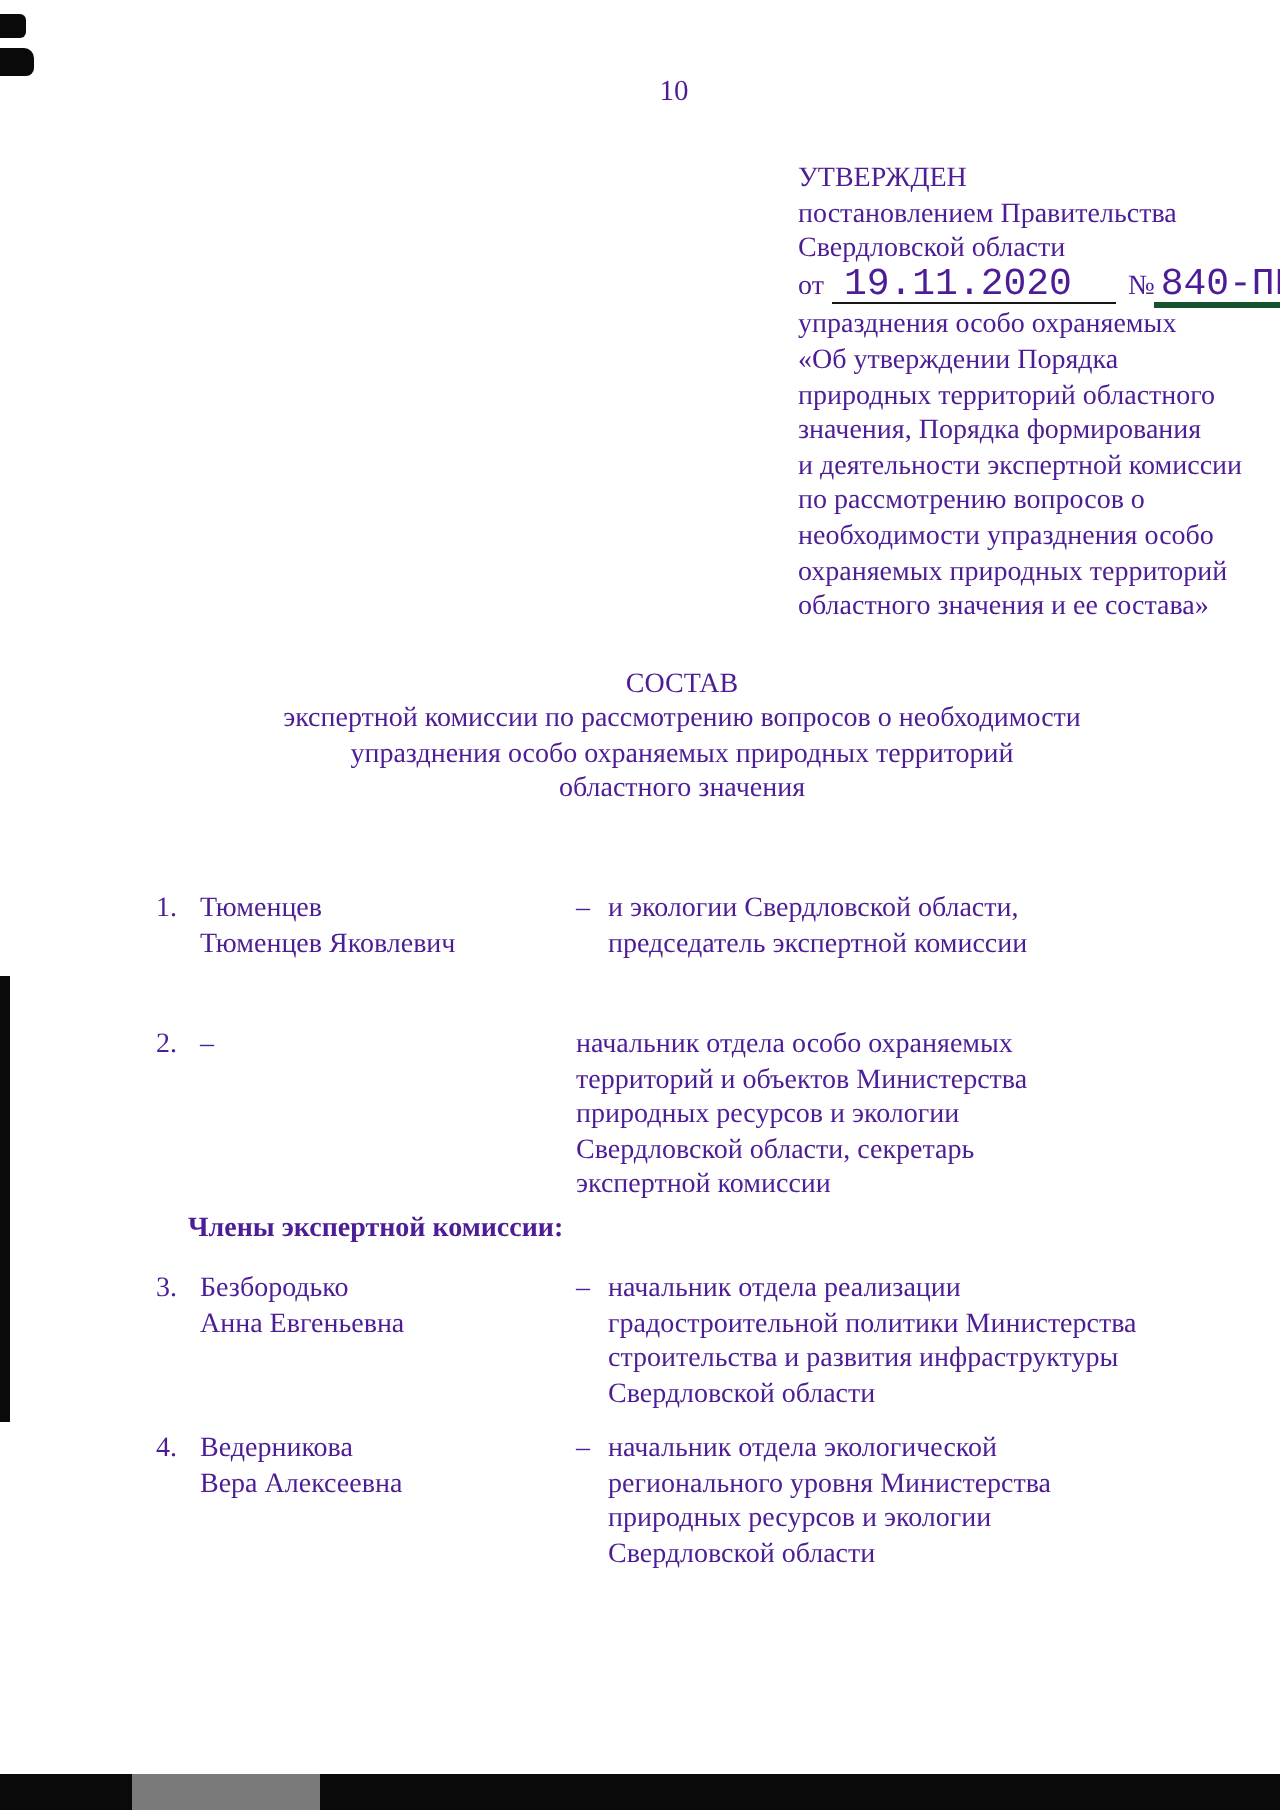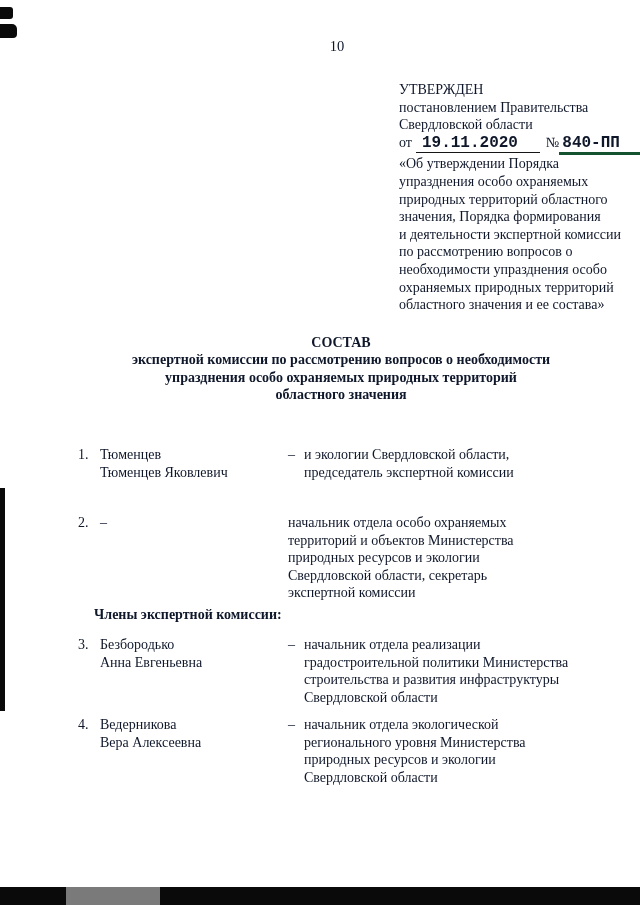--- a/index.html
+++ b/index.html
@@ -4,21 +4,21 @@
 <style>
   * { margin: 0; padding: 0; box-sizing: border-box; }
   html, body { background: #ffffff; }
   .page {
     position: relative;
     width: 640px;
     height: 905px;
     background: #ffffff;
     overflow: hidden;
     font-family: "Liberation Serif", "DejaVu Serif", serif;
-    color: #0f172a;
+    color: #4c1d95;
     font-size: 14px;
     line-height: 17.5px;
   }
   .nowrap div { white-space: nowrap; margin-left: 36px; }
 
   .page-number {
     position: absolute;
     top: 38px; left: 309px;
     width: 56px;
     text-align: center;
@@ -27,42 +27,41 @@
 
   .grif {
     position: absolute;
     top: 81px; left: 363px;
     width: 268px;
     line-height: 17.6px;
   }
   .date-line { white-space: nowrap; }
   .mono {
     font-family: "Liberation Mono", "DejaVu Sans Mono", monospace;
-    font-size: 16px;
-    font-weight: bold;
+    font-size: 19px;
   }
   .u1 {
     display: inline-block;
     border-bottom: 1px solid #161616;
     padding: 0 22px 0 6px;
     margin-left: 4px;
   }
   .u2 {
     display: inline-block;
     border-bottom: 3px solid #14532d;
     padding: 0 30px 0 3px;
   }
   .nbsp-gap { display: inline-block; width: 6px; }
 
   .doc-title {
     position: absolute;
     top: 334px; left: 62px;
     width: 558px;
     text-align: center;
-    font-weight: bold;
+    font-weight: normal;
     line-height: 17.3px;
   }
 
   .member {
     position: absolute;
     left: 78px;
     display: grid;
     grid-template-columns: 22px 188px 16px auto;
   }
   .member .cell div { white-space: nowrap; }
@@ -100,22 +99,22 @@
     <div class="bottom-bar-gray"></div>
   </div>
 
   <div class="page-number">10</div>
 
   <div class="grif nowrap">
     <div>УТВЕРЖДЕН</div>
     <div>постановлением Правительства</div>
     <div>Свердловской области</div>
     <div class="date-line"><span>от</span><span class="mono u1">19.11.2020</span><span class="nbsp-gap"></span><span>№</span><span class="mono u2">840-ПП</span></div>
+    <div>упразднения особо охраняемых</div>
     <div>«Об утверждении Порядка</div>
-    <div>упразднения особо охраняемых</div>
     <div>природных территорий областного</div>
     <div>значения, Порядка формирования</div>
     <div>и деятельности экспертной комиссии</div>
     <div>по рассмотрению вопросов о</div>
     <div>необходимости упразднения особо</div>
     <div>охраняемых природных территорий</div>
     <div>областного значения и ее состава»</div>
   </div>
 
   <div class="doc-title">

